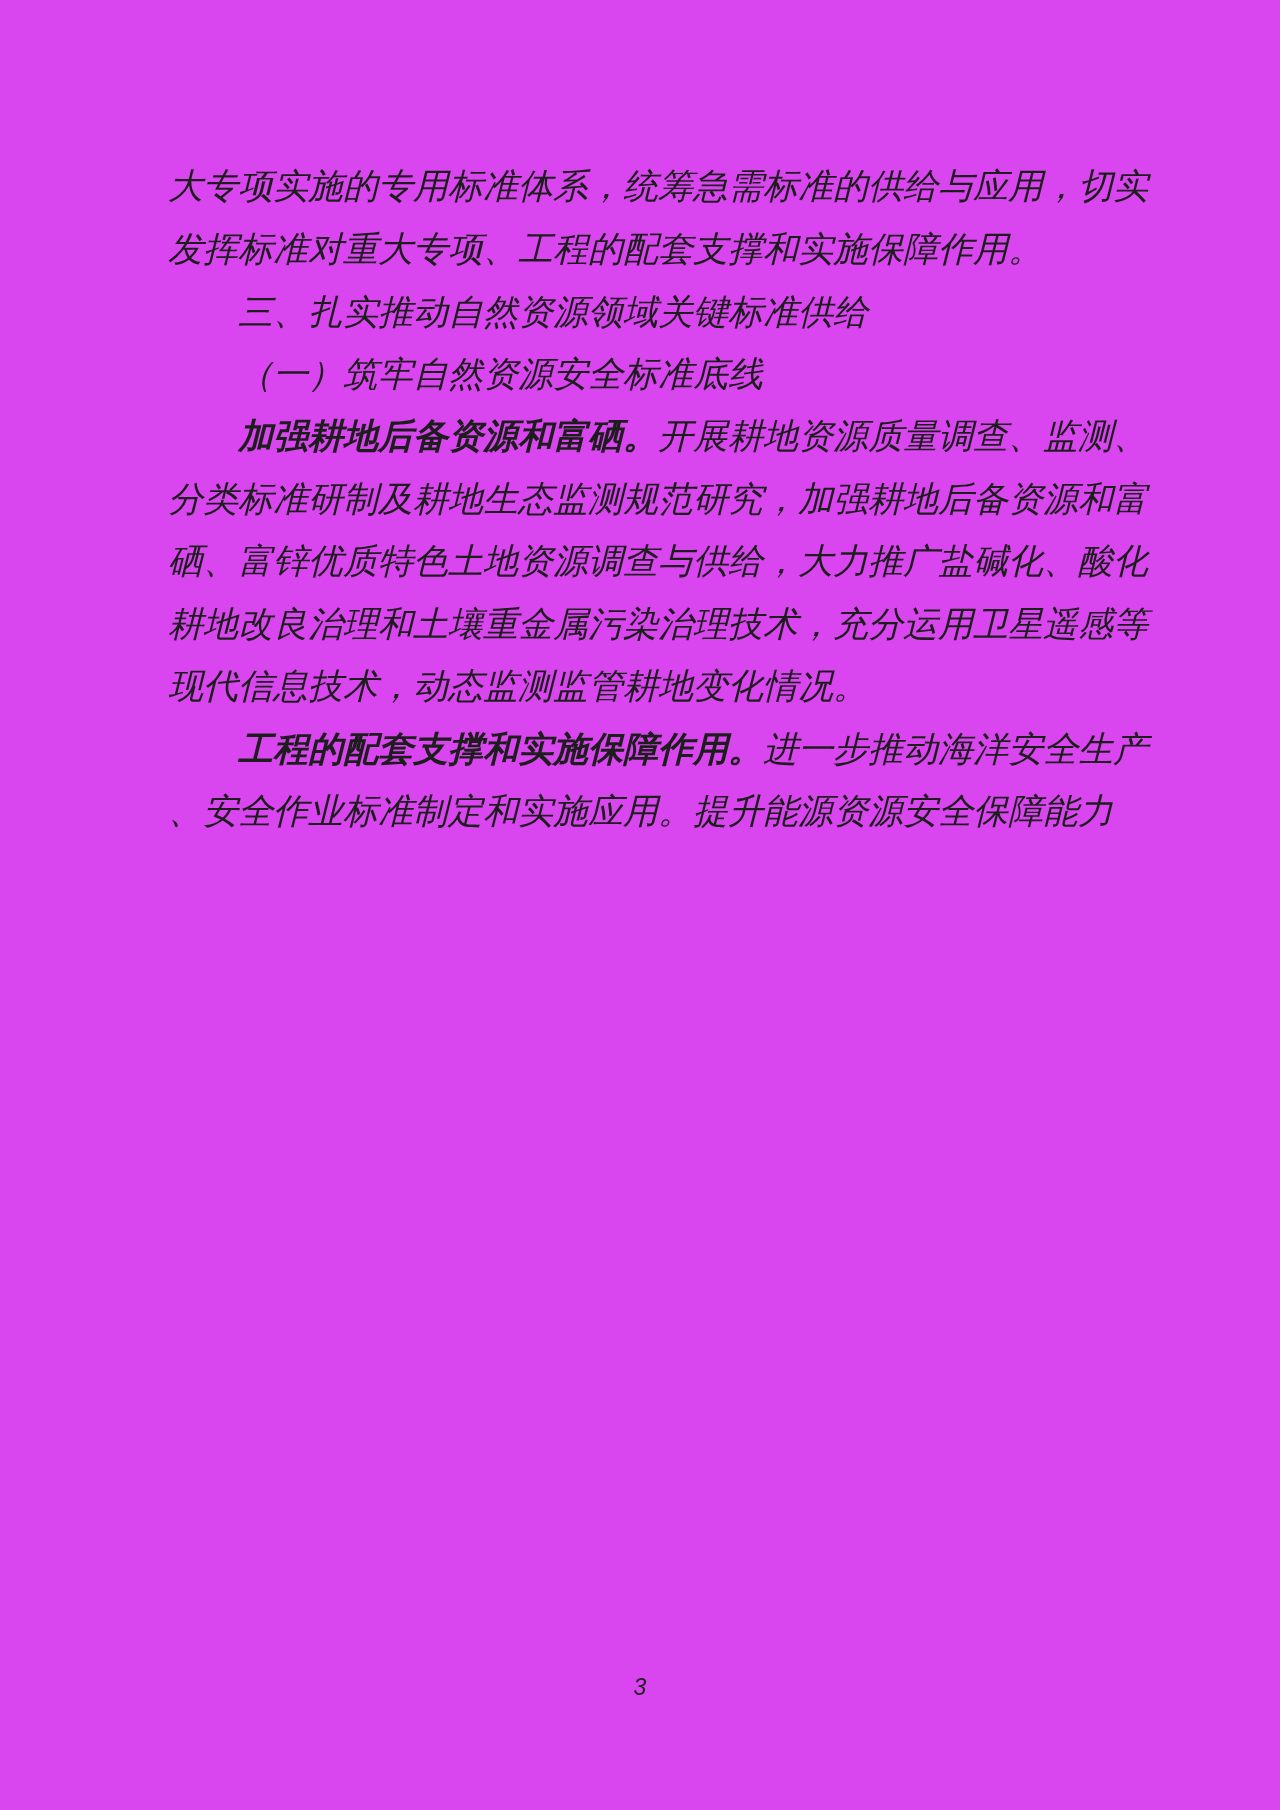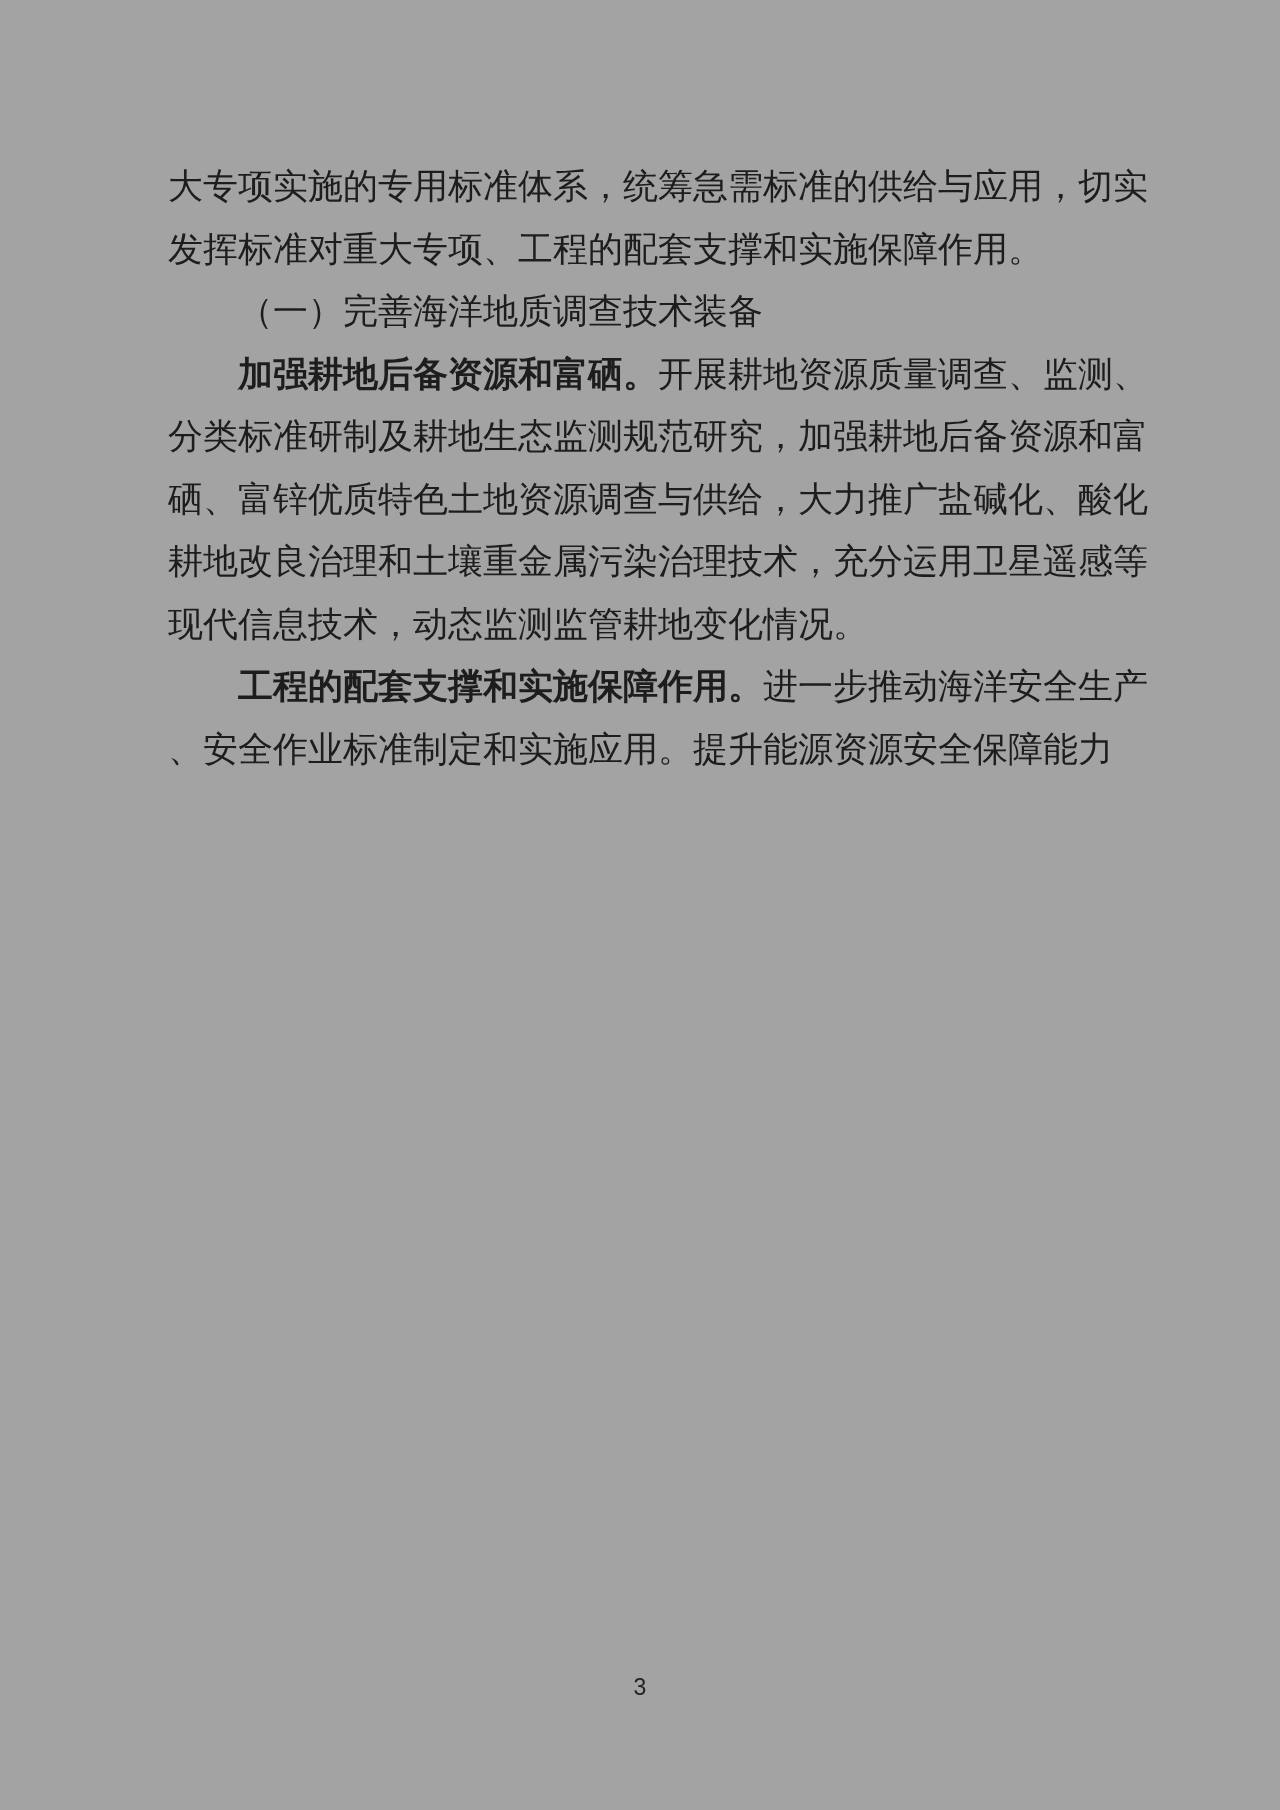--- a/index.html
+++ b/index.html
@@ -4,24 +4,25 @@
 <style>
   html, body {
     margin: 0;
     padding: 0;
     background: #ffffff;
   }
   .page {
     position: relative;
     width: 1280px;
     height: 1810px;
-    background: #a3a3a3;
+    background: #d946ef;
     color: #1d1d1d;
     font-family: "Liberation Serif", "DejaVu Serif", serif;
     overflow: hidden;
+    font-style: italic;
   }
   .text-block {
     position: absolute;
     left: 168px;
     top: 156px;
     width: 980px;
   }
   .text-block p,
   .text-block h2,
   .text-block h3 {
@@ -69,22 +70,23 @@
 </style>
 </head>
 <body>
 
 <div class="page">
   <div class="text-block">
 
     <p class="body-par no-indent"><span>大专项实施的专用标准体系，统筹急需标准的供给与应用，切实发挥标准对重大专项、工程的配套支撑和实施保障作用。</span></p>
 
 
+    <h2 class="heading">三、扎实推动自然资源领域关键标准供给</h2>
 
-    <h3 class="subheading">（一）完善海洋地质调查技术装备</h3>
+    <h3 class="subheading">（一）筑牢自然资源安全标准底线</h3>
 
     <p class="body-par"><span class="lead">加强耕地后备资源和富硒。</span><span>开展耕地资源质量调查、监测、分类标准研制及耕地生态监测规范研究，加强耕地后备资源和富硒、富锌优质特色土地资源调查与供给，大力推广盐碱化、酸化耕地改良治理和土壤重金属污染治理技术，充分运用卫星遥感等现代信息技术，动态监测监管耕地变化情况。</span></p>
 
 
     <p class="body-par"><span class="lead">工程的配套支撑和实施保障作用。</span><span>进一步推动海洋安全生产、安全作业标准制定和实施应用。提升能源资源安全保障能力</span></p>
 
   </div>
 
   <div class="page-number">3</div>
 </div>

